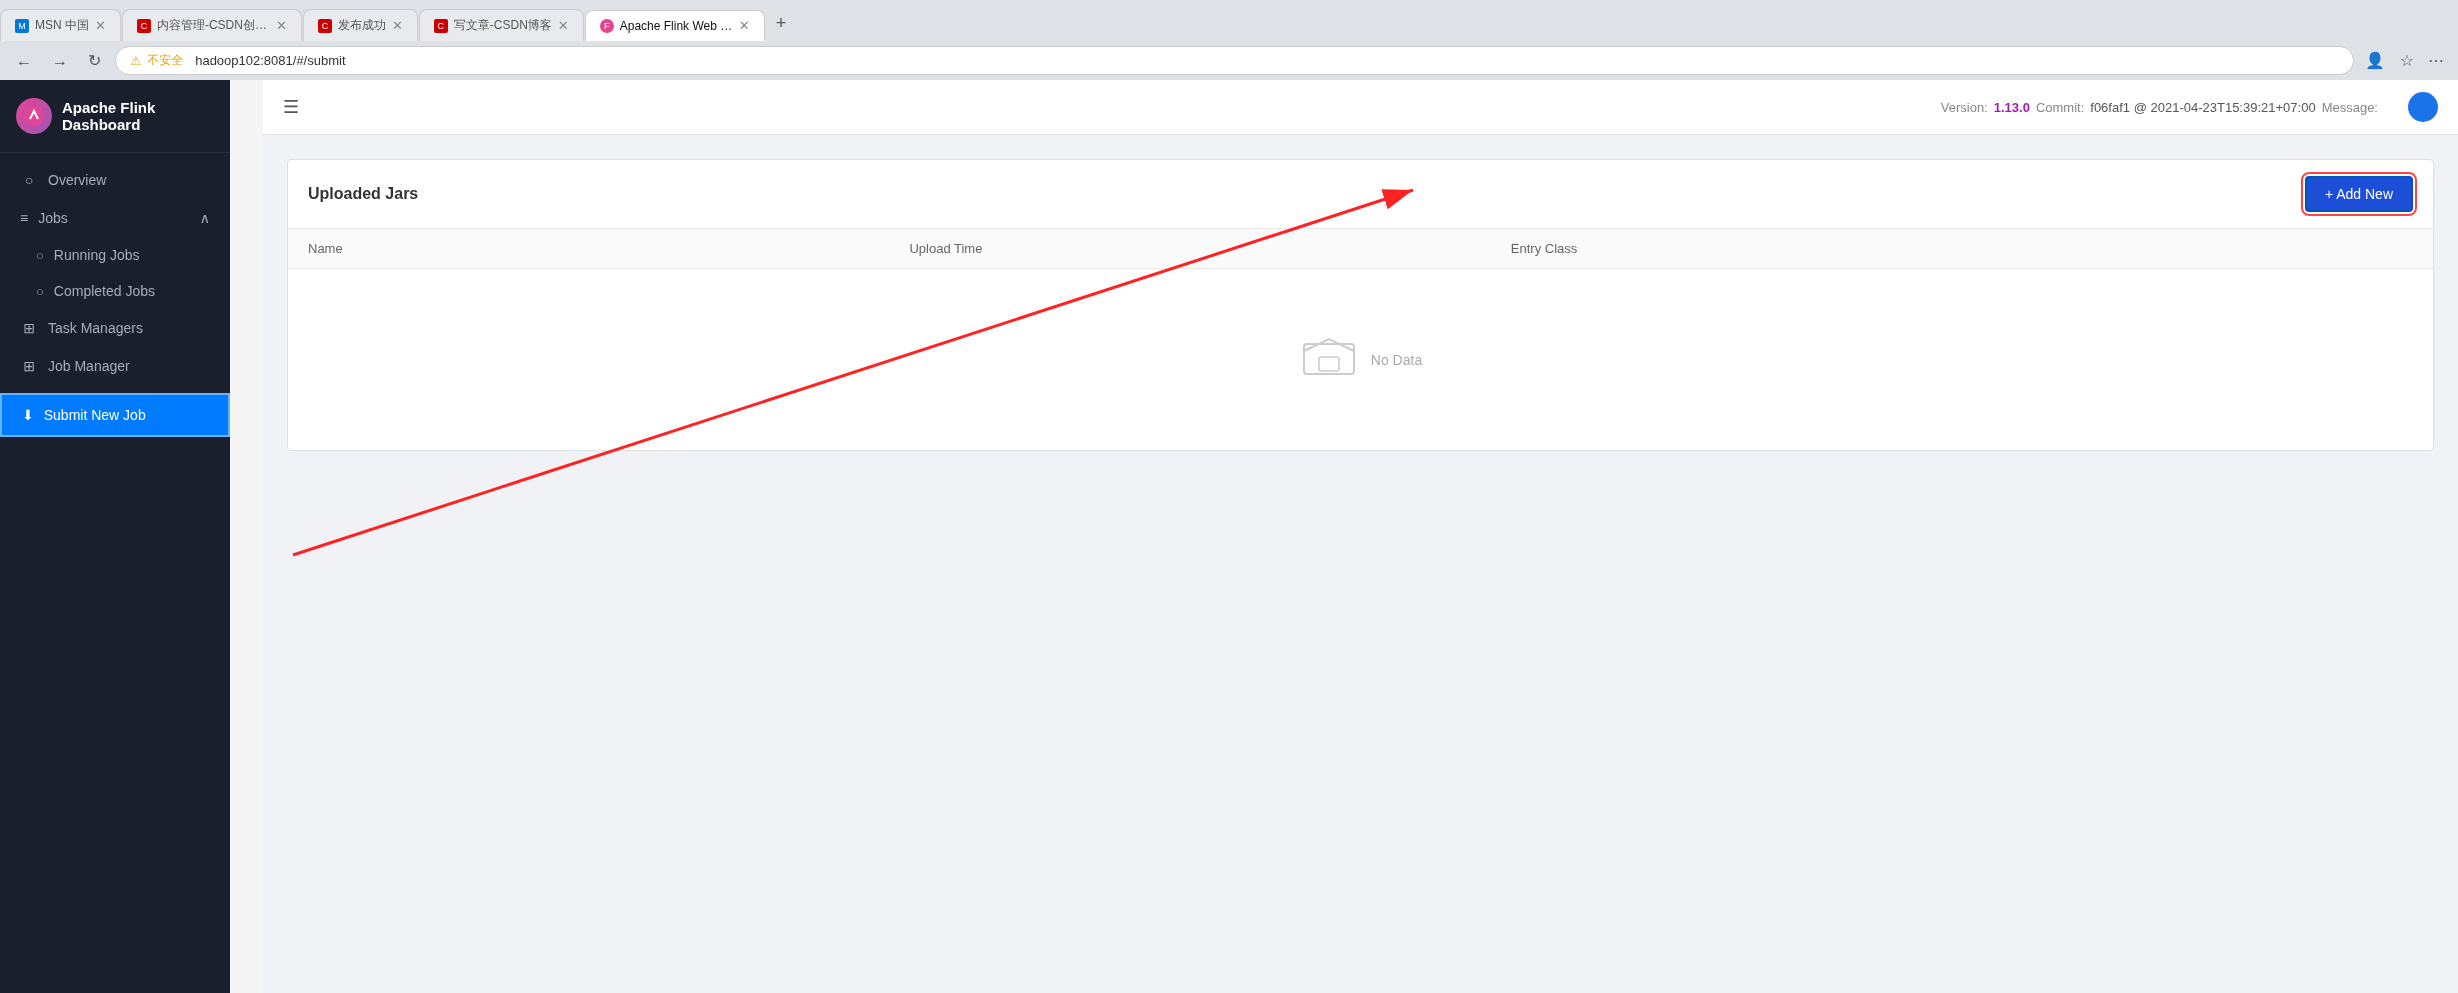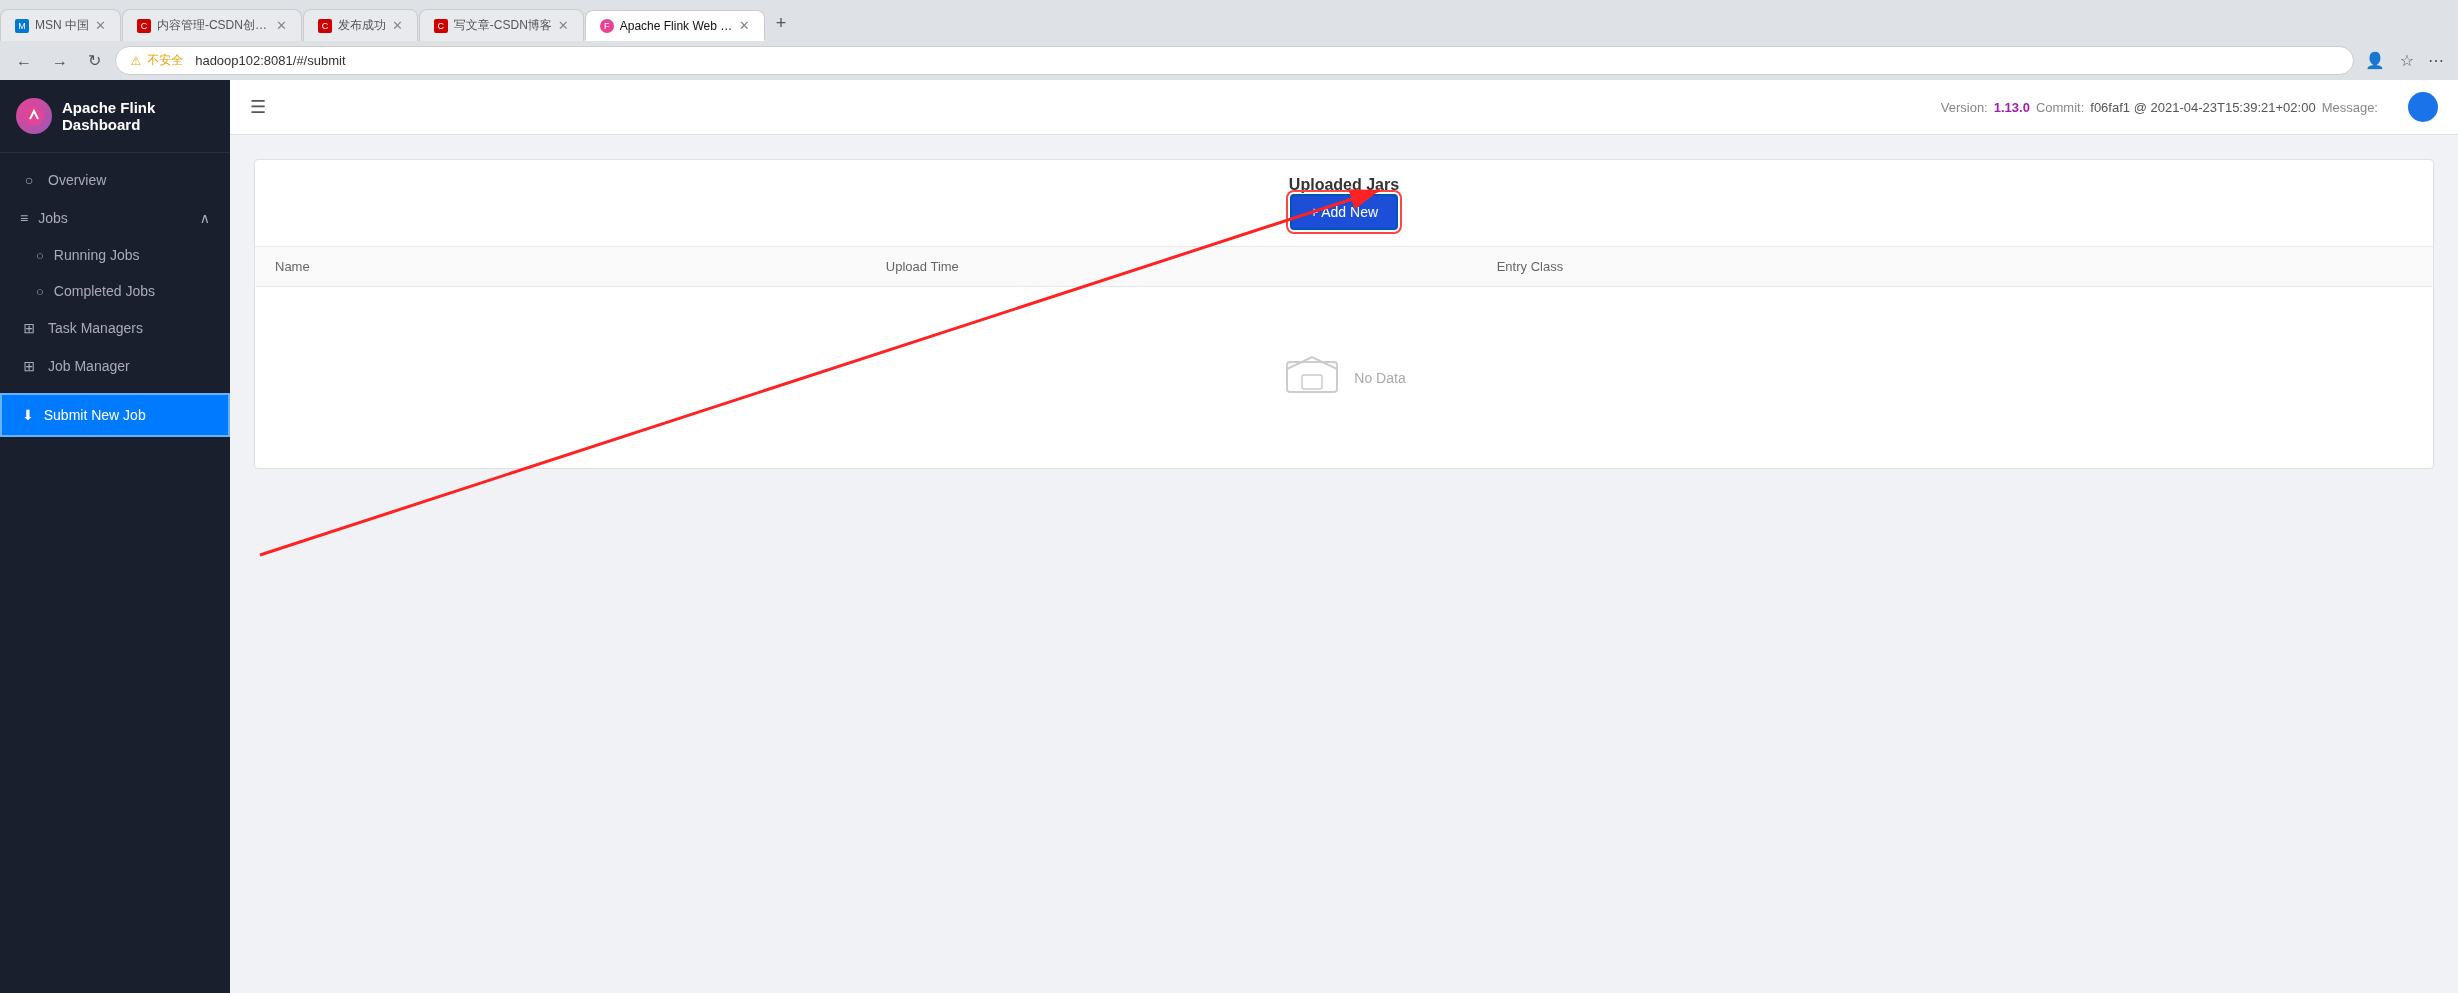--- a/index.html
+++ b/index.html
@@ -17,21 +17,21 @@
 
     
     .address-bar-row { display: flex; align-items: center; padding: 5px 10px; background: #dee1e6; gap: 8px; }
     .nav-btn { background: none; border: none; font-size: 16px; color: #555; cursor: pointer; padding: 4px 6px; border-radius: 50%; }
     .address-bar { flex: 1; background: #fff; border-radius: 20px; border: 1px solid #ccc; padding: 5px 14px; font-size: 13px; color: #333; display: flex; align-items: center; gap: 6px; }
     .security-warning { color: #e8a000; font-size: 12px; }
     .browser-actions { display: flex; gap: 6px; align-items: center; }
     .browser-action-btn { background: none; border: none; font-size: 16px; color: #555; cursor: pointer; padding: 4px; }
 
     
-    .app { display: flex; flex: 1; overflow: hidden; }
+    .app { display: flex; flex: 1; overflow: hidden; gap: 33px; }
 
     
     .sidebar { width: 230px; background: #1a1f2e; color: #ccc; display: flex; flex-direction: column; flex-shrink: 0; overflow-y: auto; }
     .sidebar-header { display: flex; align-items: center; gap: 10px; padding: 18px 16px; border-bottom: 1px solid #2a3040; }
     .sidebar-logo { width: 36px; height: 36px; border-radius: 50%; background: linear-gradient(135deg, #e84393, #9b59b6); display: flex; align-items: center; justify-content: center; color: #fff; font-size: 16px; flex-shrink: 0; }
     .sidebar-title { color: #fff; font-size: 15px; font-weight: 600; }
 
     .sidebar-nav { flex: 1; padding: 8px 0; }
     .nav-item { display: flex; align-items: center; gap: 10px; padding: 11px 20px; cursor: pointer; color: #aab; font-size: 14px; transition: background 0.15s; }
     .nav-item .nav-icon { font-size: 14px; width: 18px; text-align: center; flex-shrink: 0; }
@@ -55,21 +55,21 @@
     .header-meta { display: flex; gap: 6px; align-items: flex-end; font-size: 13px; color: #555; }
     .header-meta strong { color: #a21caf; }
     .header-label { color: #888; }
     .user-avatar { width: 30px; height: 30px; border-radius: 50%; background: #1a73e8; display: flex; align-items: center; justify-content: center; color: #fff; font-size: 13px; margin-left: 10px; }
 
     
     .content { flex: 1; padding: 24px; overflow-y: auto; position: relative; }
 
     .section-card { background: #fff; border: 1px solid #e0e0e0; border-radius: 4px; }
 
-    .section-header { display: flex; align-items: center; justify-content: space-between; padding: 16px 20px; border-bottom: 1px solid #e8e8e8; flex-direction: column; }
+    .section-header { display: flex; align-items: center; justify-content: space-between; padding: 16px 20px; border-bottom: 1px solid #e8e8e8; }
     .section-title { font-size: 16px; font-weight: 600; color: #333; }
 
     .add-new-btn { background: #1d4ed8; color: #fff; border: 2px solid #0056b3; border-radius: 4px; padding: 8px 18px; font-size: 14px; cursor: pointer; display: flex; align-items: center; gap: 5px; outline: 2px solid #ff4444; outline-offset: 2px; }
 
     .table-header { display: grid; grid-template-columns: 2fr 2fr 2fr 1fr; padding: 12px 20px; border-bottom: 1px solid #e8e8e8; background: #fafafa; }
     .table-header-cell { font-size: 13px; color: #666; font-weight: 500; }
 
     .no-data { display: flex; flex-direction: row; align-items: center; justify-content: center; padding: 60px 20px; gap: 12px; }
     .no-data-icon { font-size: 48px; color: #ccc; }
     .no-data-text { color: #aaa; font-size: 14px; }
@@ -185,21 +185,21 @@
 
   <main class="main">
 
     <div class="top-header">
       <span class="hamburger">☰</span>
       <div class="header-spacer"></div>
       <div class="header-meta">
         <span class="header-label">Version:</span>
         <strong>1.13.0</strong>
         <span class="header-label">Commit:</span>
-        <span>f06faf1 @ 2021-04-23T15:39:21+02:00</span>
+        <span>f06faf1 @ 2021-04-23T15:39:21+07:00</span>
         <span class="header-label">Message:</span>
       </div>
       <div class="user-avatar"></div>
     </div>
 
     <div class="content">
       <div class="section-card">
 
         <div class="section-header">
           <span class="section-title">Uploaded Jars</span>

